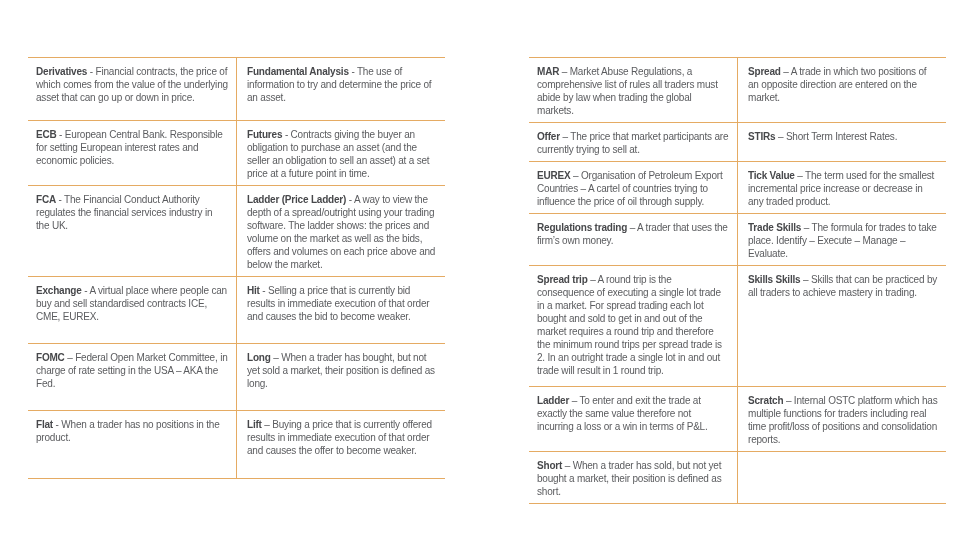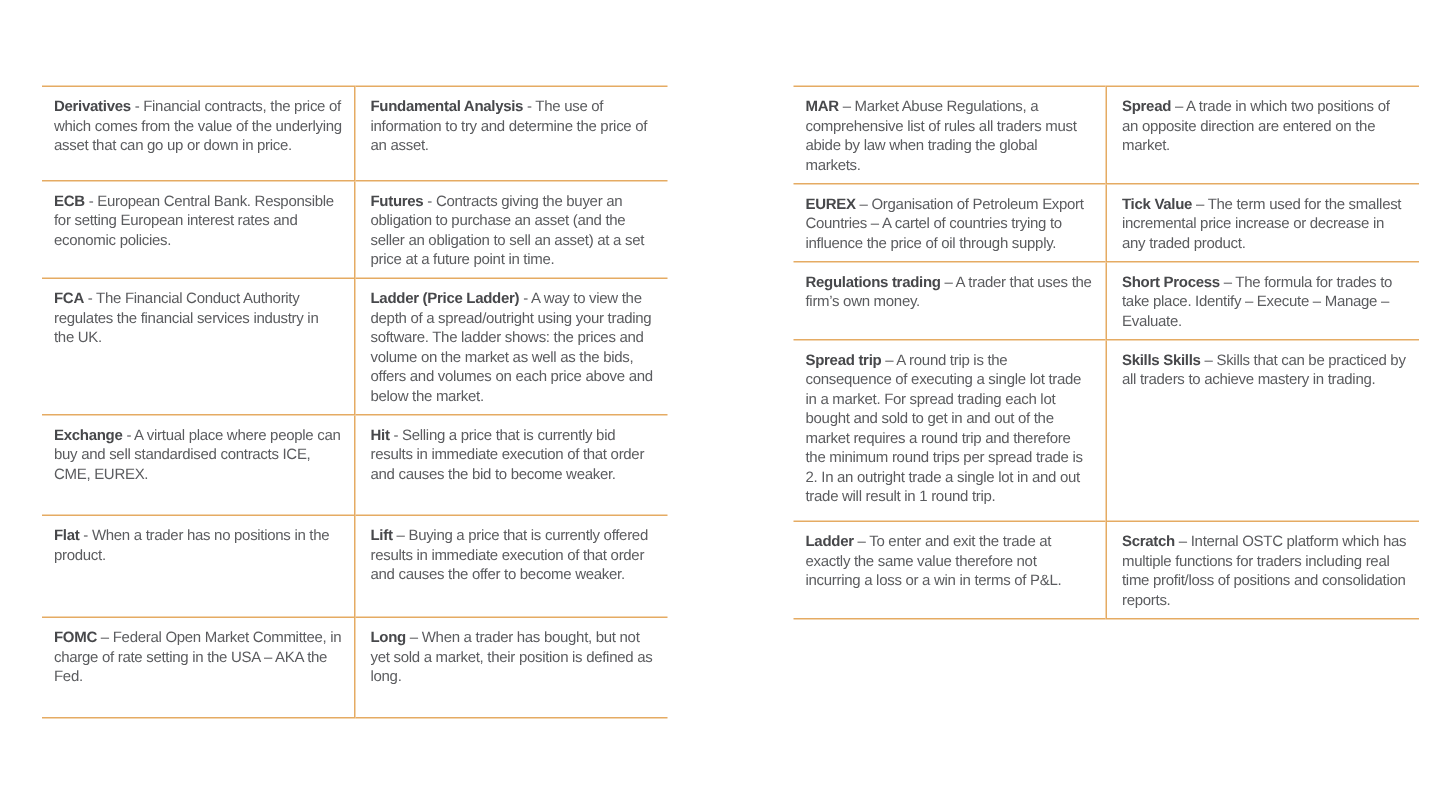--- a/index.html
+++ b/index.html
@@ -54,47 +54,55 @@
       <td><span class="term">Futures</span> <span class="def">- Contracts giving the buyer an obligation to purchase an asset (and the seller an obligation to sell an asset) at a set price at a future point in time.</span></td>
     </tr>
     <tr style="height:87px">
       <td><span class="term">FCA</span> <span class="def">- The Financial Conduct Authority regulates the financial services industry in the UK.</span></td>
       <td><span class="term">Ladder (Price Ladder)</span> <span class="def">- A way to view the depth of a spread/outright using your trading software. The ladder shows: the prices and volume on the market as well as the bids, offers and volumes on each price above and below the market.</span></td>
     </tr>
     <tr style="height:67px">
       <td><span class="term">Exchange</span> <span class="def">- A virtual place where people can buy and sell standardised contracts ICE, CME, EUREX.</span></td>
       <td><span class="term">Hit</span> <span class="def">- Selling a price that is currently bid results in immediate execution of that order and causes the bid to become weaker.</span></td>
     </tr>
+    <tr style="height:67px">
+      <td><span class="term">FOMC</span> <span class="def">– Federal Open Market Committee, in charge of rate setting in the USA – AKA the Fed.</span></td>
+      <td><span class="term">Long</span> <span class="def">– When a trader has bought, but not yet sold a market, their position is defined as long.</span></td>
+    </tr>
     <tr style="height:68px">
       <td><span class="term">Flat</span> <span class="def">- When a trader has no positions in the product.</span></td>
       <td><span class="term">Lift</span> <span class="def">– Buying a price that is currently offered results in immediate execution of that order and causes the offer to become weaker.</span></td>
-    </tr>
-    <tr style="height:67px">
-      <td><span class="term">FOMC</span> <span class="def">– Federal Open Market Committee, in charge of rate setting in the USA – AKA the Fed.</span></td>
-      <td><span class="term">Long</span> <span class="def">– When a trader has bought, but not yet sold a market, their position is defined as long.</span></td>
     </tr>
   </tbody>
 </table>
 
 <table class="glossary-table right">
   <tbody>
     <tr style="height:61px">
       <td><span class="term">MAR</span> <span class="def">– Market Abuse Regulations, a comprehensive list of rules all traders must abide by law when trading the global markets.</span></td>
       <td><span class="term">Spread</span> <span class="def">– A trade in which two positions of an opposite direction are entered on the market.</span></td>
     </tr>
+    <tr style="height:36px">
+      <td><span class="term">Offer</span> <span class="def">– The price that market participants are currently trying to sell at.</span></td>
+      <td><span class="term">STIRs</span> <span class="def">– Short Term Interest Rates.</span></td>
+    </tr>
     <tr style="height:50px">
       <td><span class="term">EUREX</span> <span class="def">– Organisation of Petroleum Export Countries – A cartel of countries trying to influence the price of oil through supply.</span></td>
       <td><span class="term">Tick Value</span> <span class="def">– The term used for the smallest incremental price increase or decrease in any traded product.</span></td>
     </tr>
     <tr style="height:43px">
       <td><span class="term">Regulations trading</span> <span class="def">– A trader that uses the firm’s own money.</span></td>
-      <td><span class="term">Short Process</span> <span class="def">– The formula for trades to take place. Identify – Execute – Manage – Evaluate.</span></td>
+      <td><span class="term">Trade Skills</span> <span class="def">– The formula for trades to take place. Identify – Execute – Manage – Evaluate.</span></td>
     </tr>
     <tr style="height:121px">
       <td><span class="term">Spread trip</span> <span class="def">– A round trip is the consequence of executing a single lot trade in a market. For spread trading each lot bought and sold to get in and out of the market requires a round trip and therefore the minimum round trips per spread trade is 2. In an outright trade a single lot in and out trade will result in 1 round trip.</span></td>
       <td><span class="term">Skills Skills</span> <span class="def">– Skills that can be practiced by all traders to achieve mastery in trading.</span></td>
     </tr>
     <tr style="height:56px">
       <td><span class="term">Ladder</span> <span class="def">– To enter and exit the trade at exactly the same value therefore not incurring a loss or a win in terms of P&amp;L.</span></td>
       <td><span class="term">Scratch</span> <span class="def">– Internal OSTC platform which has multiple functions for traders including real time profit/loss of positions and consolidation reports.</span></td>
     </tr>
+    <tr style="height:46px">
+      <td><span class="term">Short</span> <span class="def">– When a trader has sold, but not yet bought a market, their position is defined as short.</span></td>
+      <td><span class="term"></span> <span class="def"></span></td>
+    </tr>
   </tbody>
 </table>
 
 </body></html>

